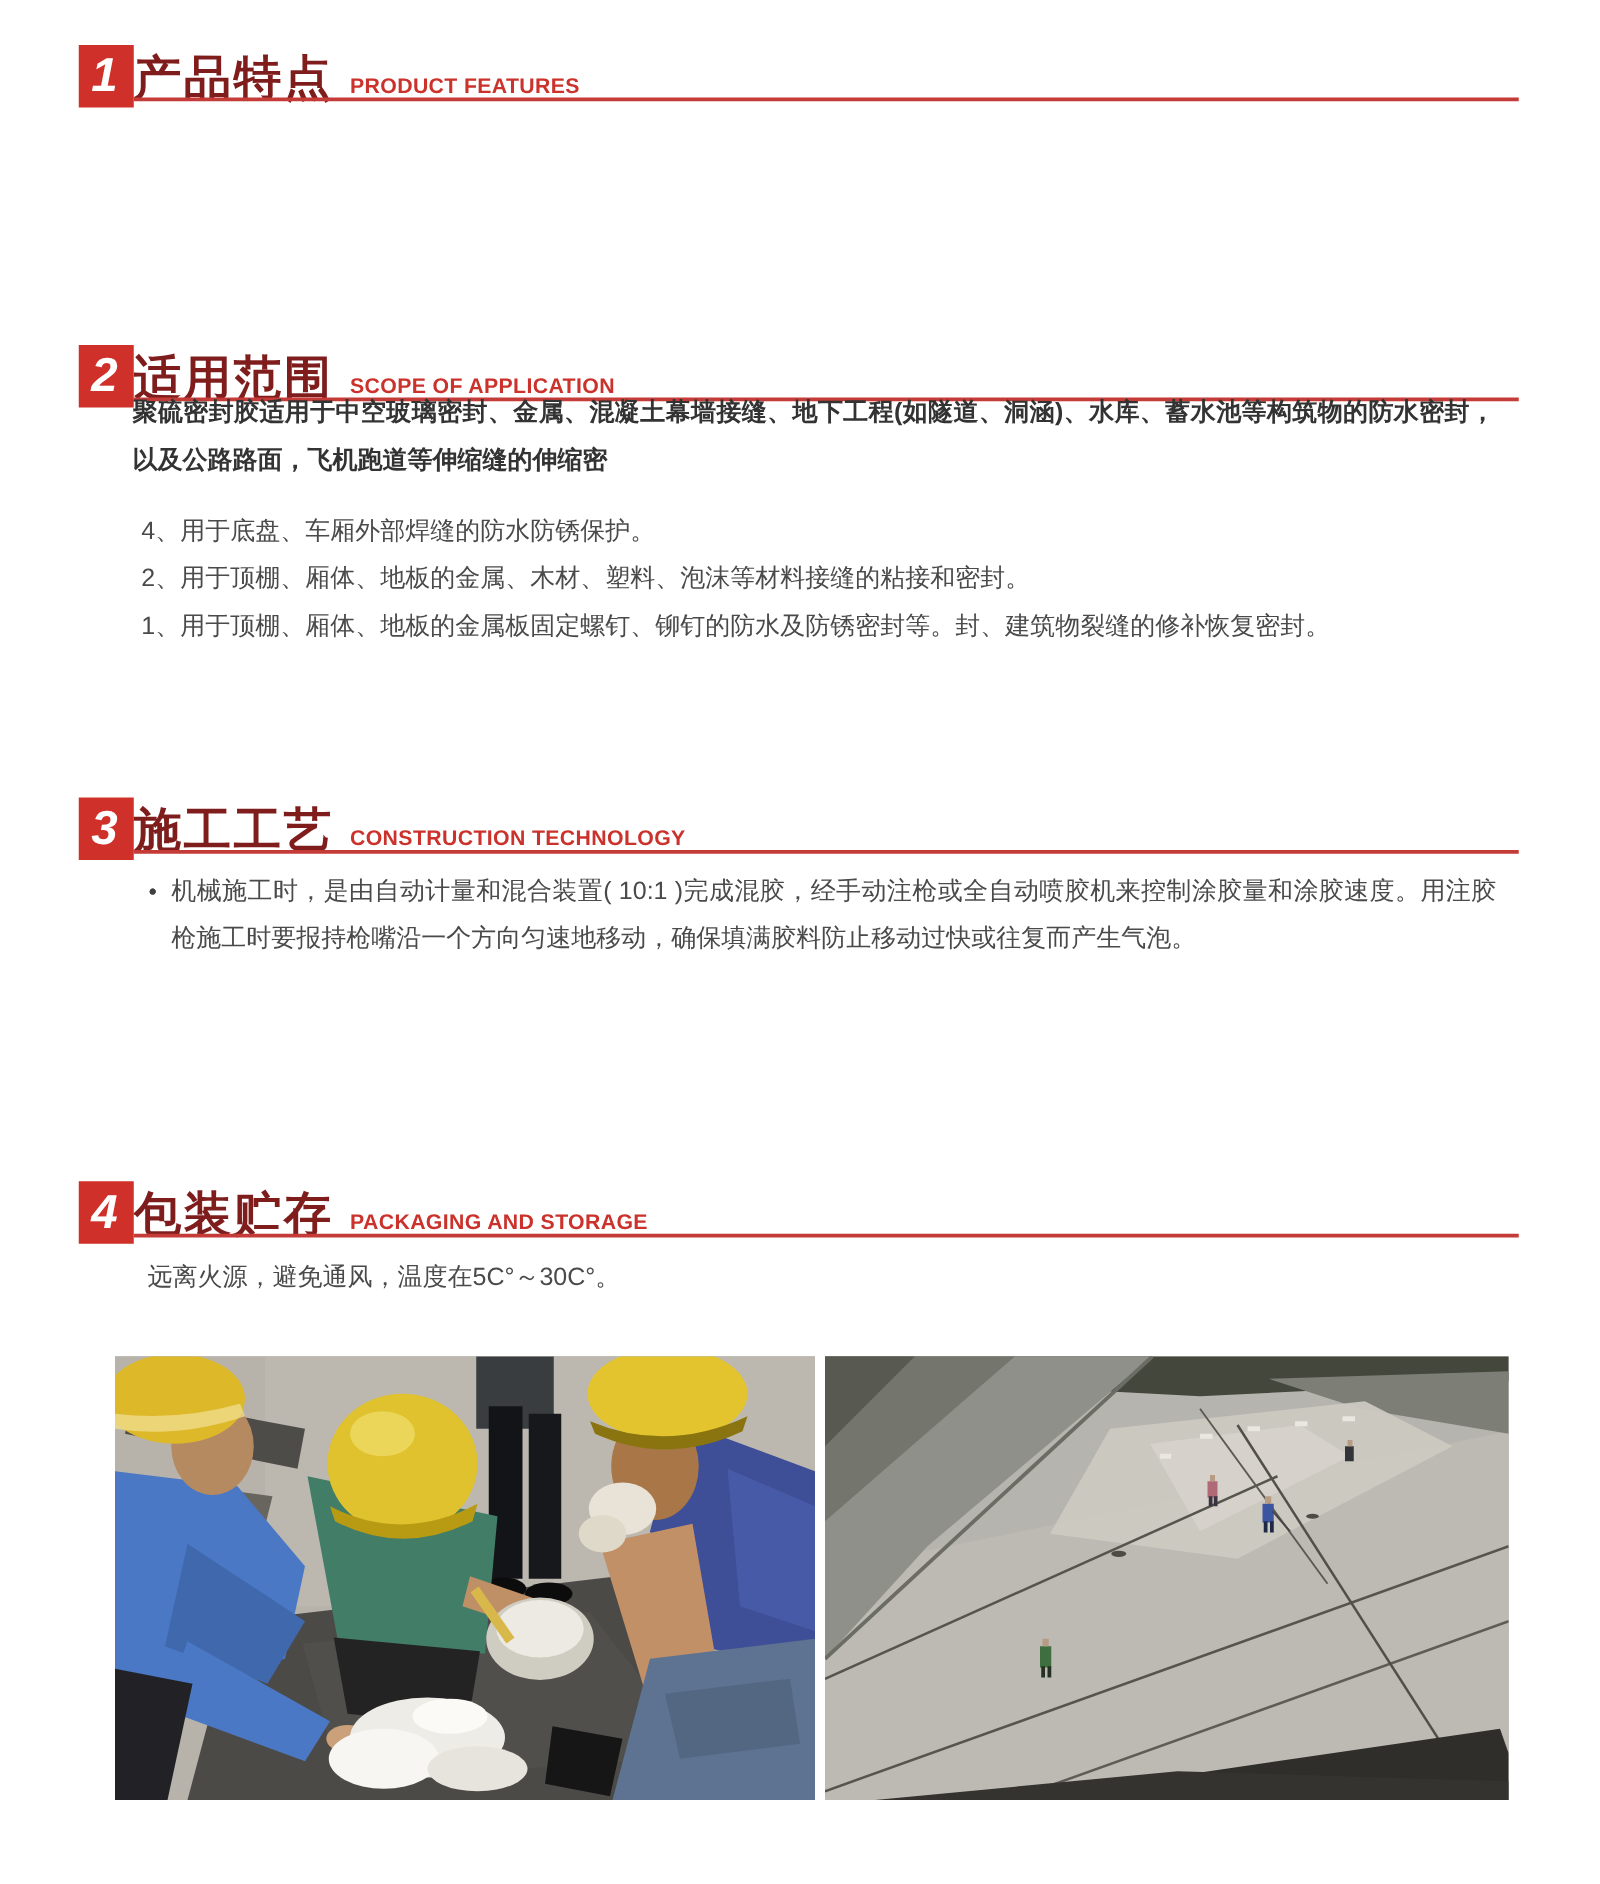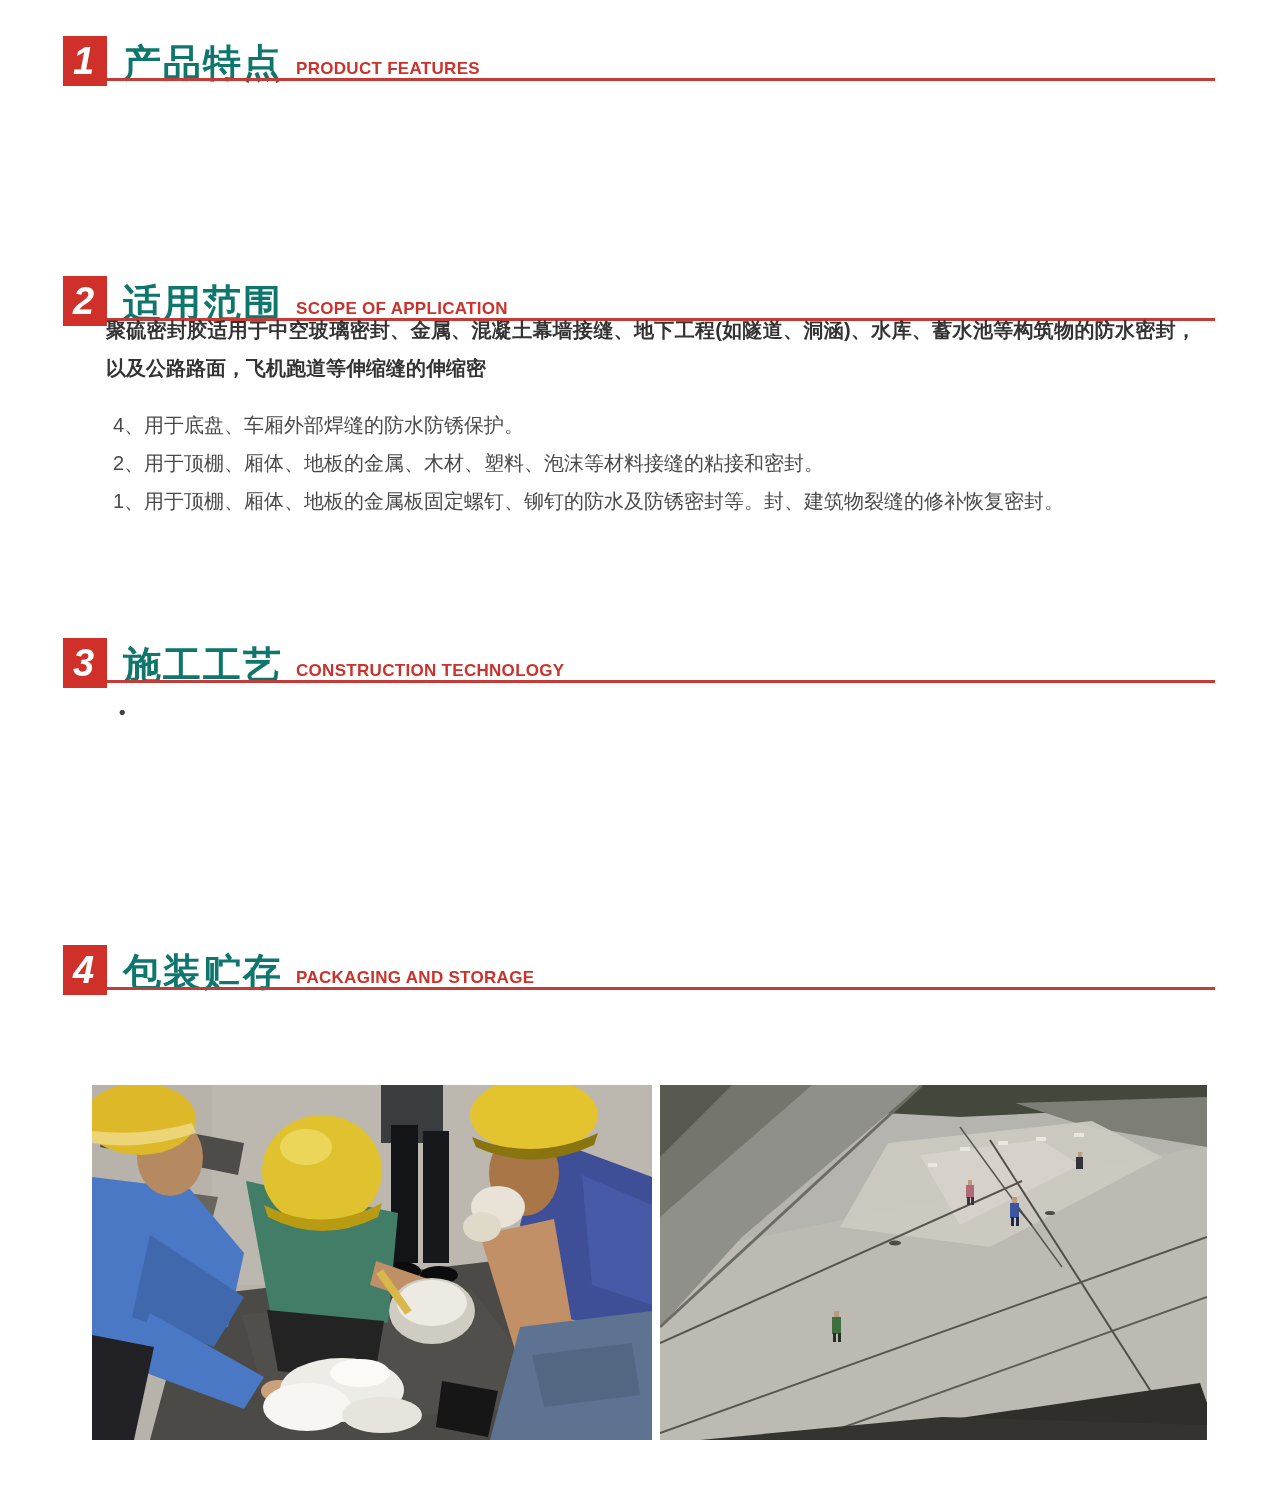--- a/index.html
+++ b/index.html
@@ -21,22 +21,22 @@
   }
   .num-box{
     position:relative;z-index:2;
     width:44px;height:50px;flex:0 0 44px;
     background:#d0302a;color:#ffffff;
     display:flex;align-items:center;justify-content:center;
     font-size:38px;font-weight:bold;font-style:italic;
     padding-right:3px;box-sizing:border-box;
   }
   .title-zh{
-    margin-left:16px;padding-bottom:4px;
-    font-size:38px;font-weight:bold;color:#0f766e;
+    padding-bottom:4px;
+    font-size:38px;font-weight:bold;color:#7f1d1d;
     line-height:1;letter-spacing:2px;white-space:nowrap;
   }
   .title-en{
     margin-left:13px;padding-bottom:9px;
     font-size:17px;font-weight:bold;color:#cb322c;
     line-height:1;white-space:nowrap;letter-spacing:.3px;
   }
   .body-text{
     position:absolute;margin:0;
     font-size:20px;line-height:38px;color:#4a4a4a;
@@ -101,33 +101,35 @@
       <div class="title-zh">施工工艺</div>
       <div class="title-en">CONSTRUCTION TECHNOLOGY</div>
     </div>
   </div>
   <div class="bullets" style="top:694px;left:119px;width:1078px">
     <div class="bullet">
       <span class="dot">•</span>
     </div>
     <div class="bullet">
       <span class="dot">•</span>
+      <span>机械施工时，是由自动计量和混合装置( 10:1 )完成混胶，经手动注枪或全自动喷胶机来控制涂胶量和涂胶速度。用注胶枪施工时要报持枪嘴沿一个方向匀速地移动，确保填满胶料防止移动过快或往复而产生气泡。</span>
     </div>
   </div>
 
   <div class="sec" style="top:945px">
     <div class="sec-header">
       <div class="rule"></div>
       <div class="num-box">
         <span>4</span>
       </div>
       <div class="title-zh">包装贮存</div>
       <div class="title-en">PACKAGING AND STORAGE</div>
     </div>
   </div>
+  <p class="body-text" style="top:1003px;left:118px;width:1080px">远离火源，避免通风，温度在5C°～30C°。</p>
 
   <div class="photo photo-left" role="img" aria-label="工人戴黄色安全帽蹲坐在防水卷材上，用油灰刀在白色料桶中混合白色聚硫密封胶">
     <svg viewBox="0 0 560 355" preserveAspectRatio="none">
 
       <rect x="0" y="0" width="560" height="355" fill="#b7b3ab"></rect>
       <rect x="120" y="0" width="440" height="200" fill="#c2beb5" opacity="0.5"></rect>
       <rect x="420" y="150" width="140" height="120" fill="#aca89f" opacity="0.6"></rect>
 
       <polygon points="14,32 152,58 146,90 8,62" fill="#4e4c48"></polygon>
       <polygon points="4,96 126,112 120,136 0,118" fill="#68655f"></polygon>

